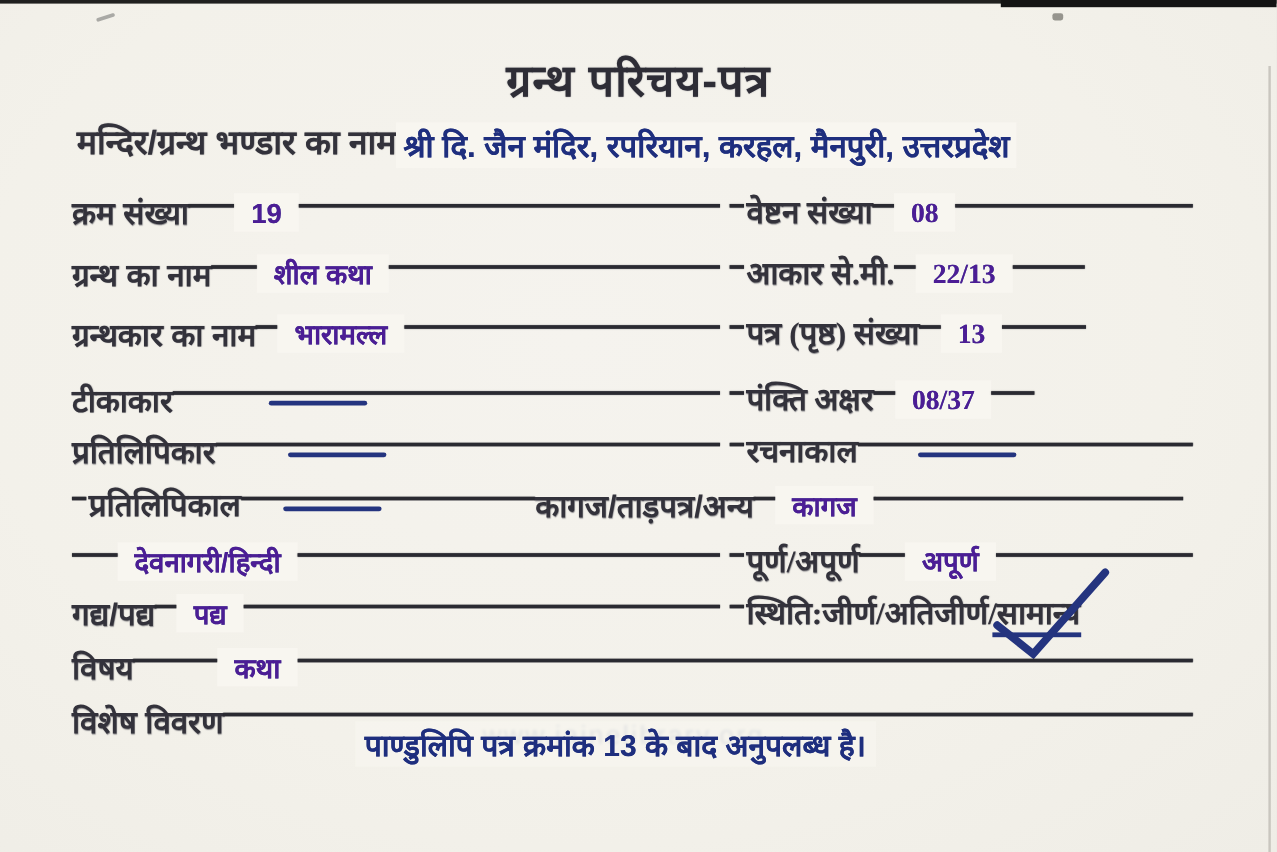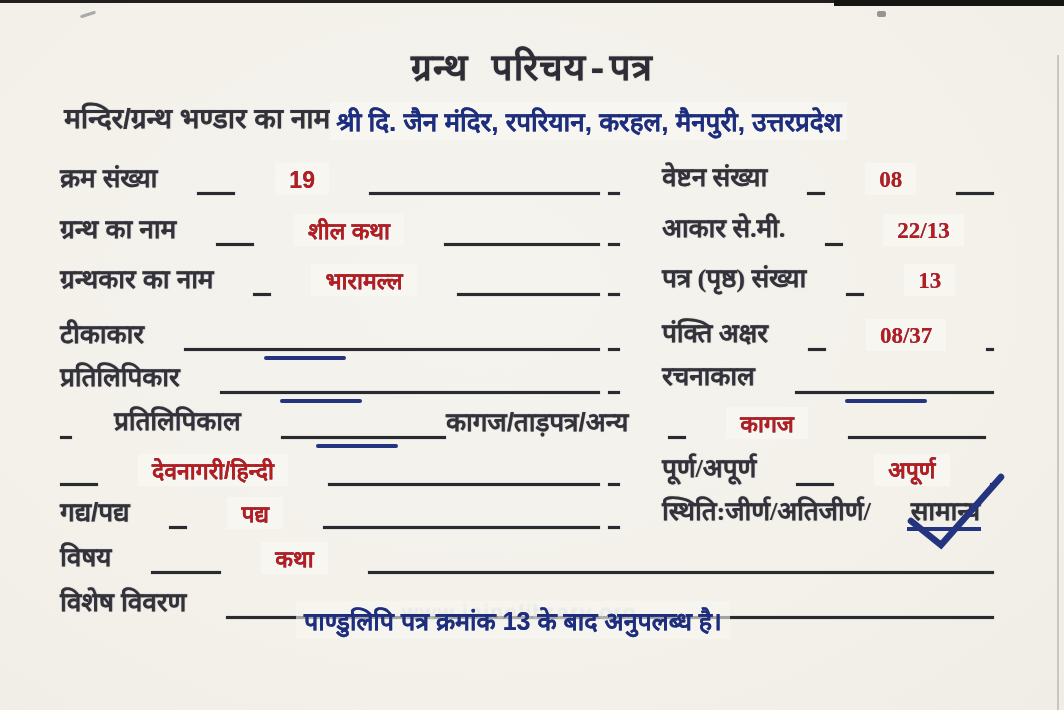--- a/index.html
+++ b/index.html
@@ -17,53 +17,52 @@
   .edge-top{position:absolute;top:0;left:0;width:1064px;height:3px;background:#20201f;}
   .edge-top-right{position:absolute;top:0;right:0;width:230px;height:6px;background:#141414;}
   .edge-right{position:absolute;top:55px;right:5px;width:2px;height:655px;background:#c9c6bf;}
   .speck-a{position:absolute;left:80px;top:13px;width:16px;height:3px;background:#8a8a88;transform:rotate(-18deg);border-radius:2px;opacity:.7;}
   .speck-b{position:absolute;left:877px;top:11px;width:9px;height:6px;background:#77756f;border-radius:2px;opacity:.75;}
 
   .title{
     position:absolute;top:40px;left:0;width:100%;text-align:center;
     font-size:37px;font-weight:bold;color:#2e2d36;letter-spacing:1px;
     text-shadow:0 0 1px rgba(40,40,55,.65);
-    font-family:Liberation Mono, monospace;
   }
   .hdr{
     position:absolute;top:102px;left:64px;right:14px;
     display:flex;align-items:flex-start;white-space:nowrap;
   }
   .hdr .lbl{font-size:28px;}
   .hdr .hval{
     font-size:26px;font-weight:bold;color:#1e2e7e;
     background:#f8f6f0;padding:1px 6px;
     text-shadow:0 0 .5px rgba(30,46,126,.8);
   }
 
   .lbl{
     font-size:26px;line-height:34px;color:#33323b;font-weight:bold;
     white-space:nowrap;
     text-shadow:.4px .4px .9px rgba(46,46,56,.55);
   }
   .row{position:absolute;left:60px;right:70px;display:flex;}
-  .cell{display:flex;align-items:flex-end;position:relative;gap:40px;}
+  .cell{display:flex;align-items:flex-start;position:relative;}
   .cl{width:548px;flex:0 0 548px;}
   .cr{flex:1;font-family:Liberation Serif, serif;}
   .rule{
     height:3px;background:#2a2a31;margin-top:9px;position:relative;
     box-shadow:0 0 1px rgba(40,40,50,.8);
   }
   .rule.lead{flex:0 0 38px;}
   .rule.lead.sm{flex:0 0 18px;}
   .rule.grow{flex:1 1 auto;}
   .rule.tick{flex:0 0 12px;margin-right:2px;}
   .cl .rule.grow{margin-right:8px;}
   .val{
-    font-size:23px;font-weight:bold;color:#b91c1c;line-height:30px;
+    font-size:23px;font-weight:bold;color:#4c1d95;line-height:30px;
     white-space:nowrap;padding:2px 14px 0 14px;background:#f8f6f0;
     text-shadow:0 0 .5px rgba(30,46,126,.8);
   }
   .blue-dash{
     position:absolute;top:8px;left:150px;width:82px;height:4px;
     background:#24347f;border-radius:2px;display:block;
   }
 
   .checked-word{position:relative;display:inline-block;}
   .checked-word .wu{

